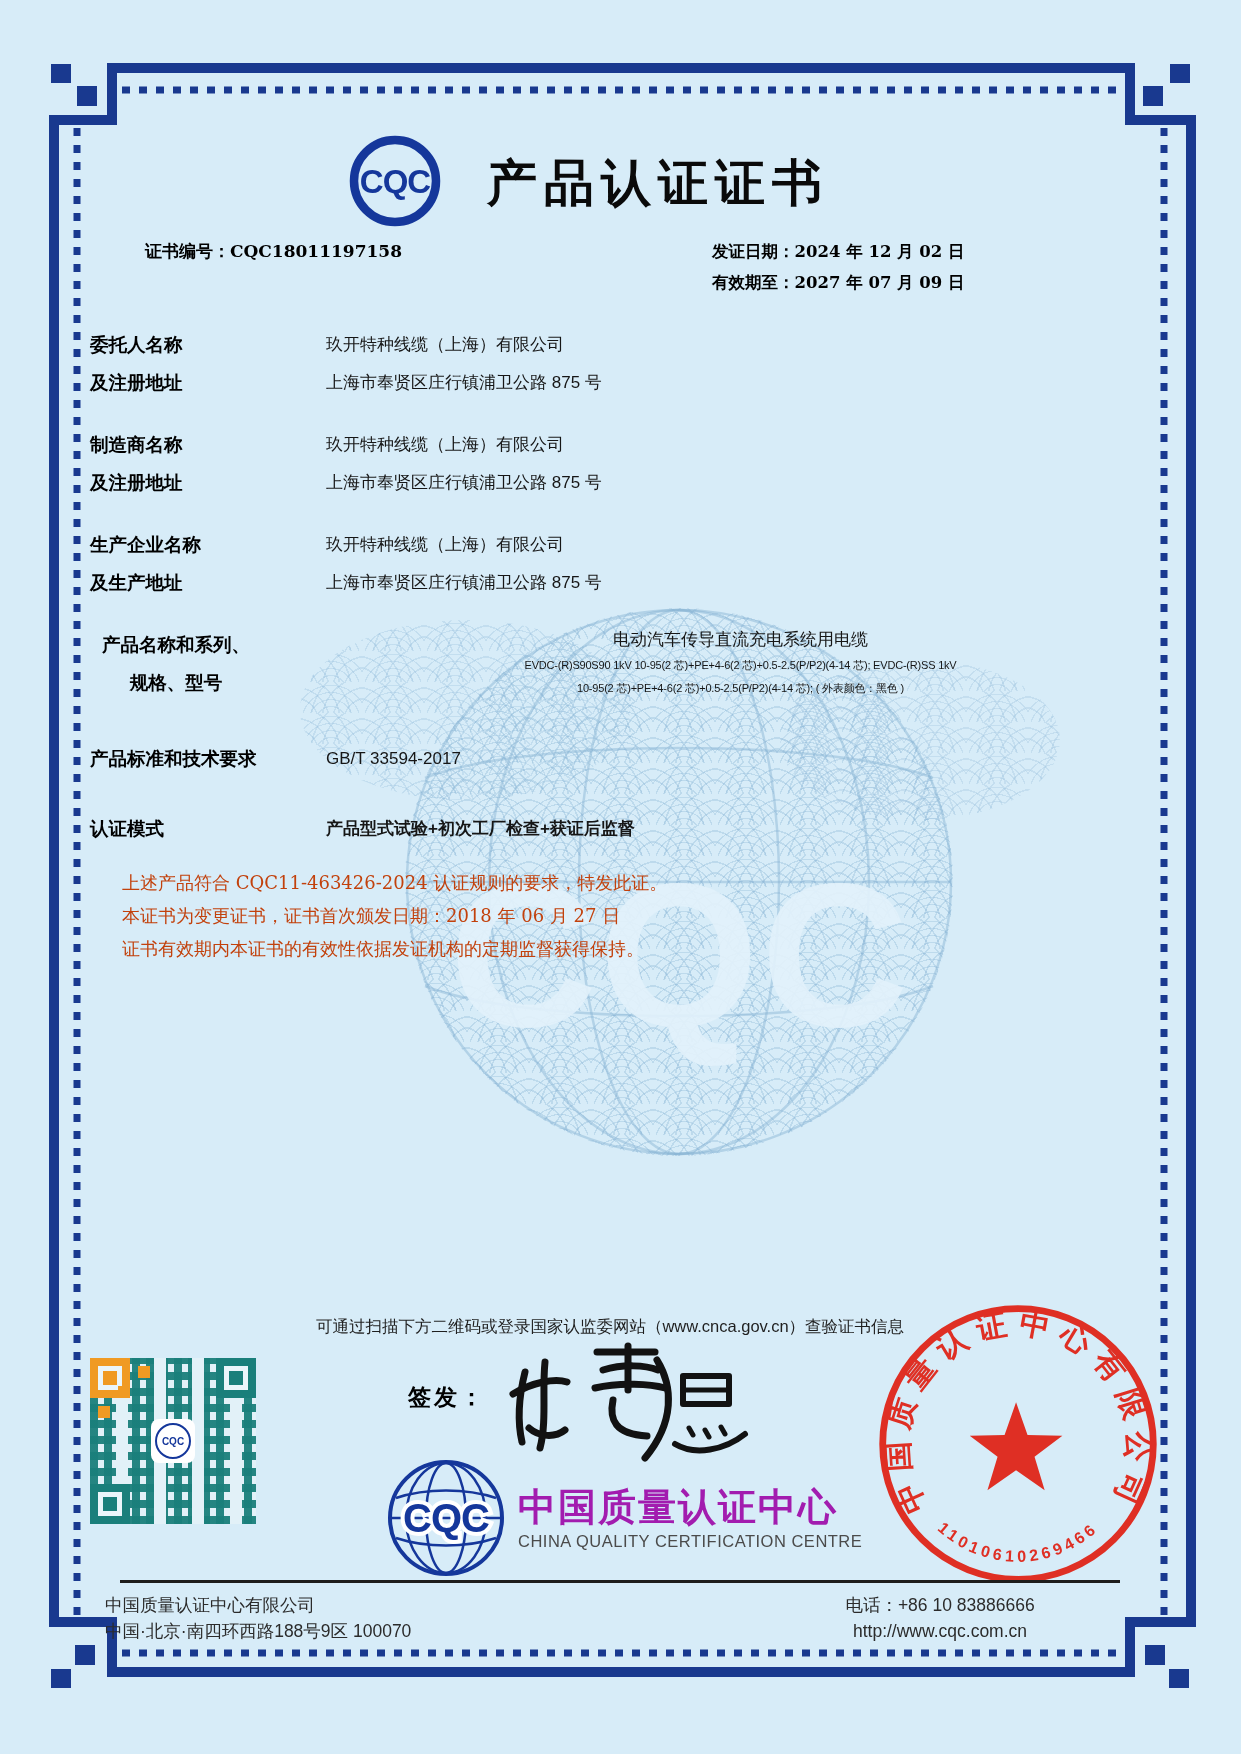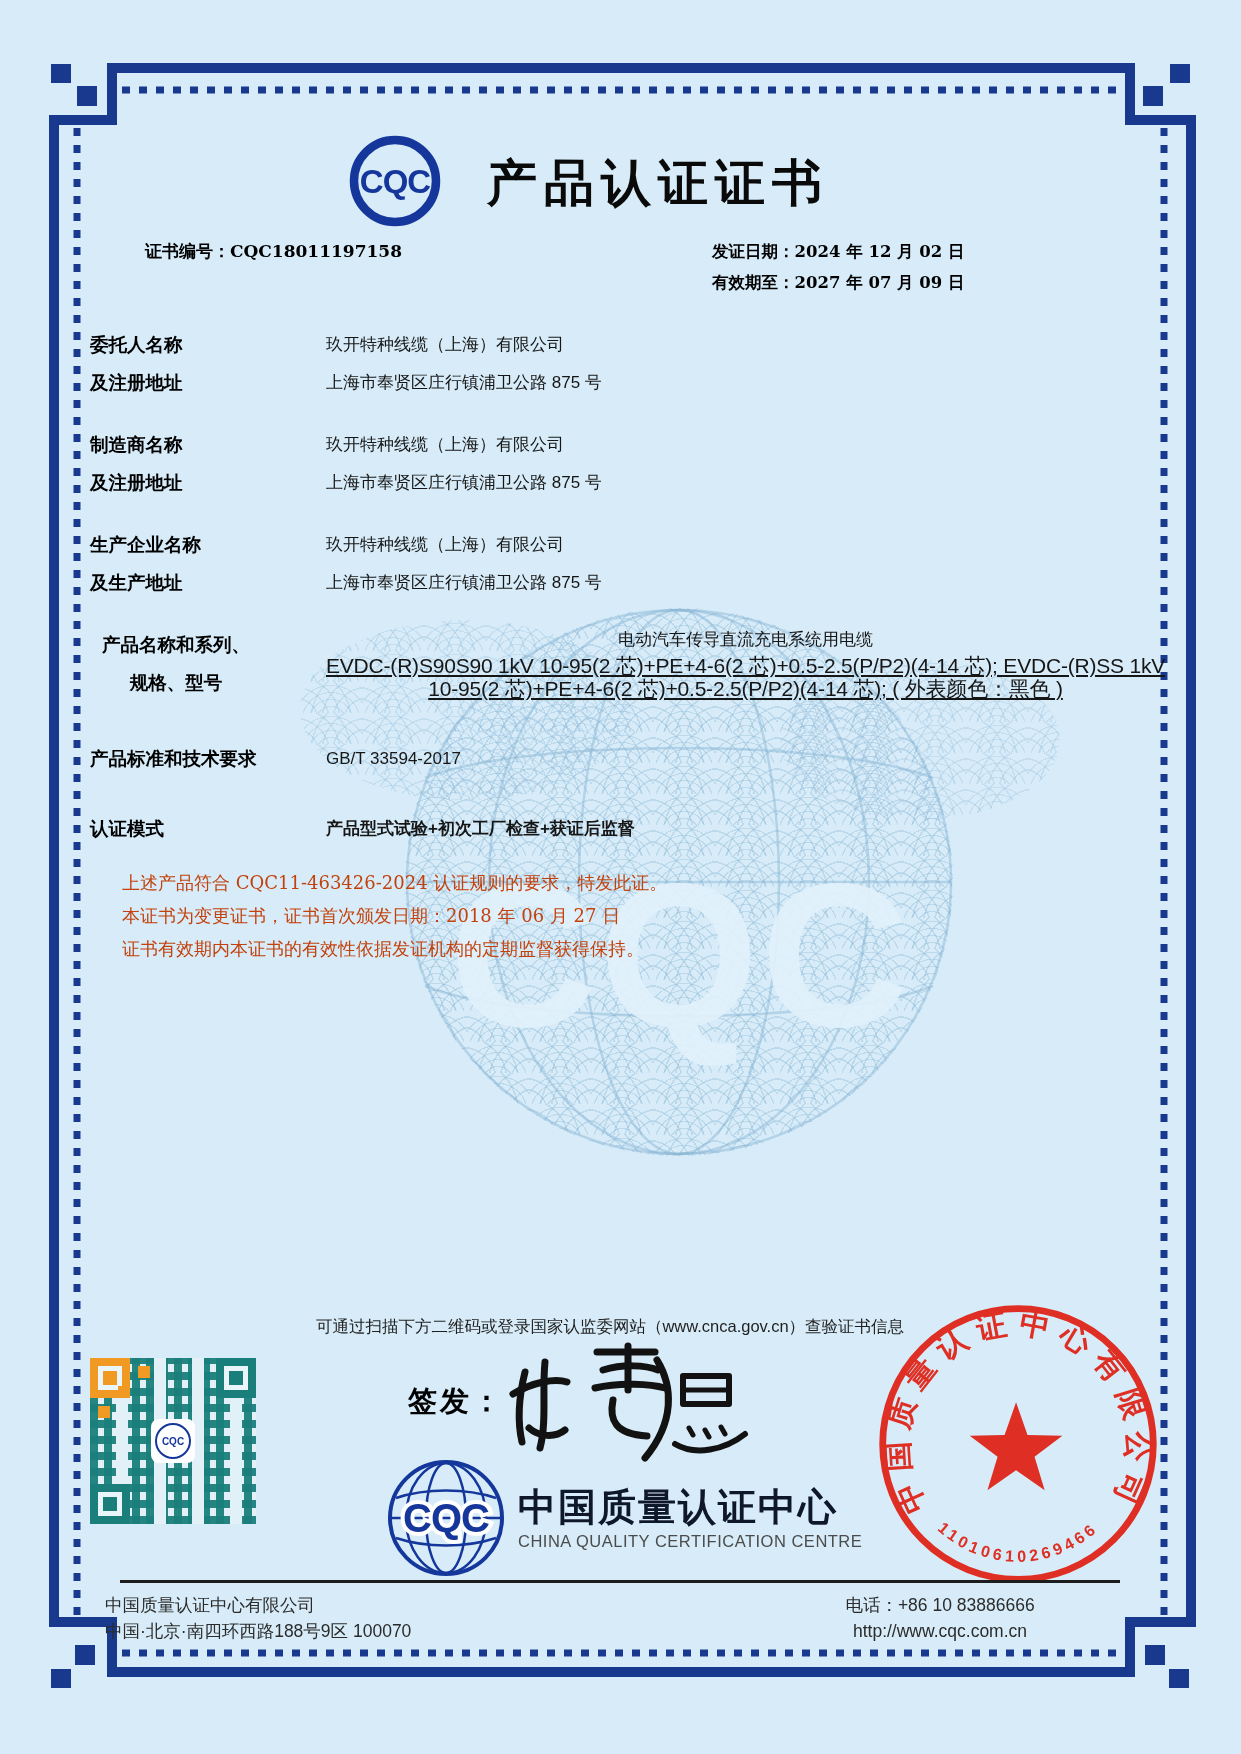--- a/index.html
+++ b/index.html
@@ -11,21 +11,21 @@
   }
   .abs{position:absolute;}
   
   .title{left:487px; top:150px; font-size:50px; font-weight:900; color:#0a0a0a; letter-spacing:7px;}
   .certno{left:145px; top:240px; font-size:17px; font-weight:bold; font-family:"DejaVu Serif","Liberation Serif",serif; color:#000;}
   .dates{left:712px; top:236px; font-size:16.5px; font-weight:bold; font-family:"DejaVu Serif","Liberation Serif",serif; color:#000; line-height:31px;}
   
   .field-row{left:90px; width:1065px; display:grid; grid-template-columns:172px 1fr;gap:28px;}
   .f-label{font-size:18.5px; font-weight:bold; color:#000; line-height:37.5px;}
   .f-value{font-size:17px; color:#161616; line-height:37.5px;margin-left:36px;}
-  .spec{font-size:21px; line-height:23px; letter-spacing:-0.2px; white-space:nowrap;text-decoration:underline;}
+  .spec{font-size:11px; line-height:23px; letter-spacing:-0.2px; white-space:nowrap;}
   .spec-name{font-size:17px; line-height:28px;}
   .bold-val{font-weight:bold;}
   
   .statement{left:90px; top:866px; width:980px; font-family:"DejaVu Serif","Liberation Serif",serif;
     font-size:18px; color:#c2410c; line-height:33px;margin-left:32px;}
   
   .watermark{left:300px; top:600px; width:760px; height:565px; opacity:.85; pointer-events:none;}
   .wm-blob, .wm-globe{
     position:absolute; border-radius:50%;
     --wl: rgba(125,172,208,.34);
@@ -53,25 +53,25 @@
       background:#1a7f7b; outline:3px solid #1a7f7b;}
   .finder.tl{left:0; top:0; border-color:#f09a23;}
   .finder.tl::after{background:#f09a23; outline-color:#f09a23;}
   .finder.tr{right:0; top:0;}
   .finder.bl{left:0; bottom:0;}
   .qr-accent{position:absolute; background:#f09a23;}
   .qr-badge{position:absolute; left:61px; top:61px; width:44px; height:44px; background:#fff; border-radius:8px;
       display:flex; align-items:center; justify-content:center;}
   .qr-badge .mini-globe{width:32px; height:32px; border:2px solid #15379b; border-radius:50%;
       display:flex; align-items:center; justify-content:center; font-size:10px; font-weight:900; color:#15379b;}
-  .sign-label{left:408px; top:1382px; font-size:29px; font-weight:bold; letter-spacing:3px;
+  .sign-label{left:408px; top:1382px; font-size:23px; font-weight:bold; letter-spacing:3px;
       font-family:"DejaVu Serif","Liberation Serif",serif; color:#000;text-align:center;}
   .sig-name-hidden{left:520px; top:1370px; font-size:60px; opacity:0;}
   
-  .org-cn{left:518px; top:1482px; font-size:38px; font-weight:700; color:#0f172a; letter-spacing:2px;}
+  .org-cn{left:518px; top:1482px; font-size:38px; font-weight:700; color:#a21caf; letter-spacing:2px;}
   .org-en{left:518px; top:1532px; font-size:16.5px; font-weight:400; color:#4b4b4b; letter-spacing:0.5px;}
   .footer-divider{left:120px; top:1580px; width:1000px; height:2.5px; background:#1d1d1d;}
   .footer-left{left:105px; top:1592px; font-size:17.5px; color:#2b2b2b; line-height:26px;}
   .footer-right{left:760px; top:1592px; width:360px; text-align:center; font-size:17.5px; color:#2b2b2b; line-height:26px;}
   .stamp{left:872px; top:1298px; opacity:.94;}
 </style>
 </head>
 <body>
 
 <div class="page">

